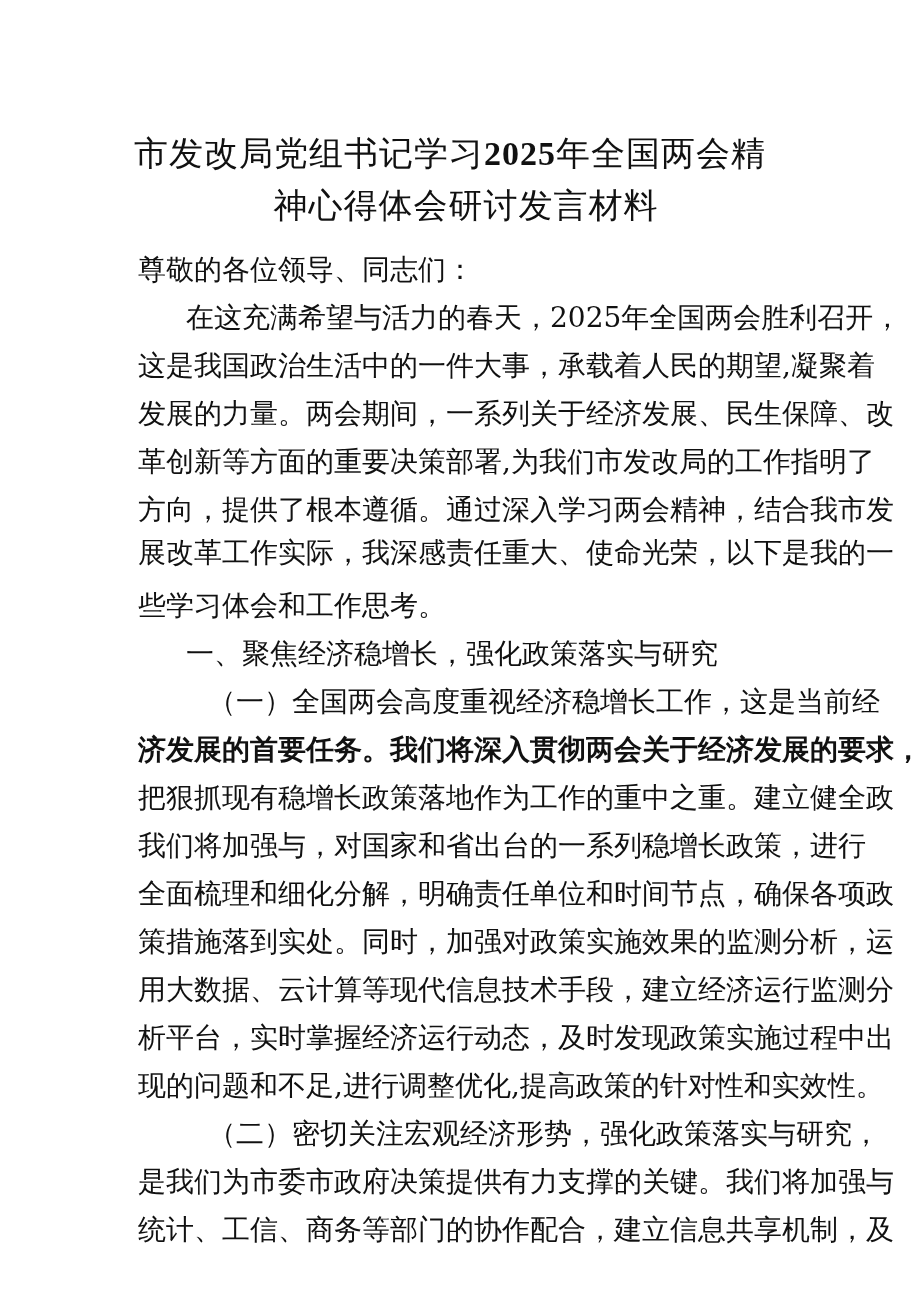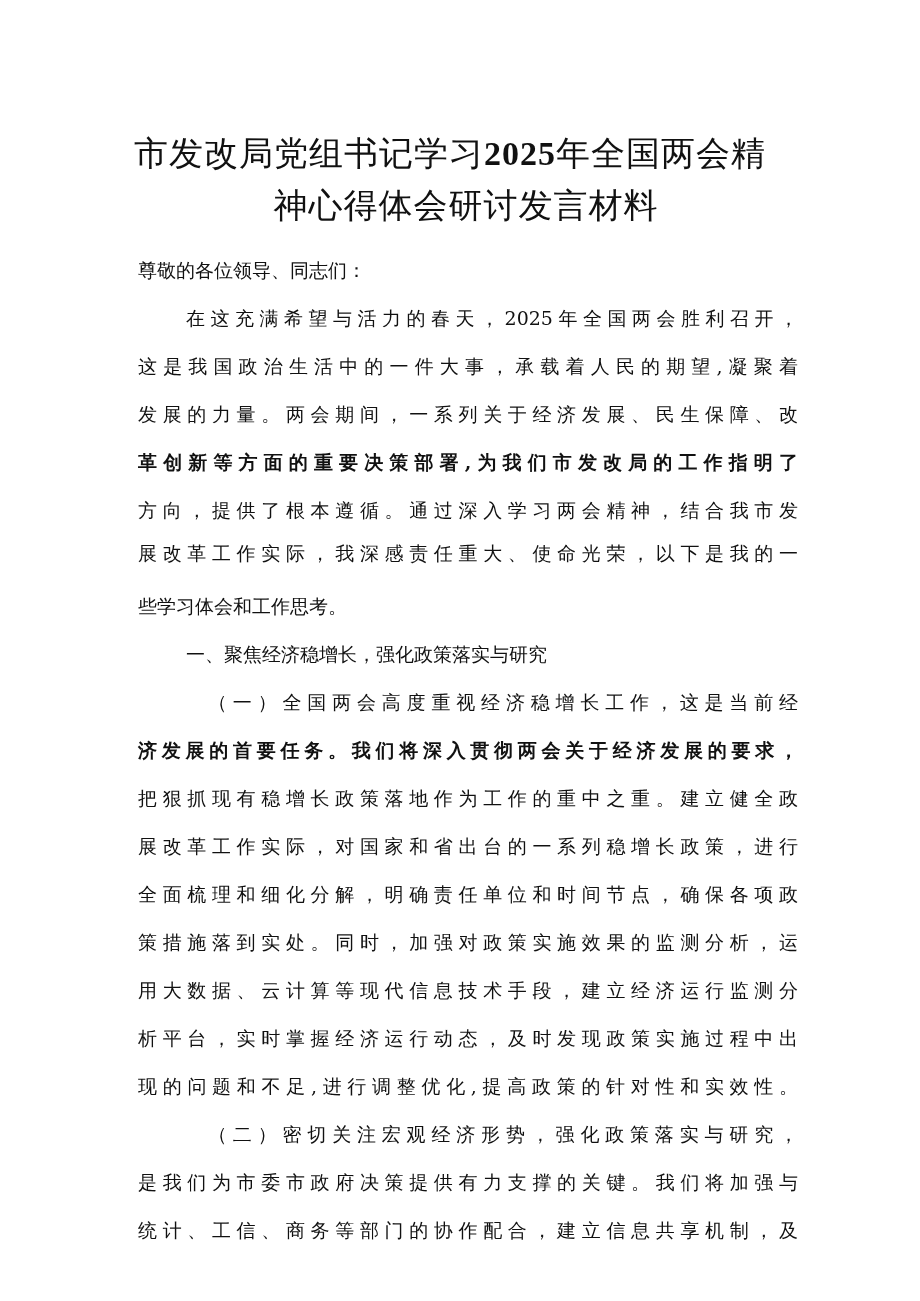--- a/index.html
+++ b/index.html
@@ -11,51 +11,51 @@
     .page { position: absolute; left: 0; top: 0; width: 850px; height: 1301px; background: #fff; border-radius: 22px; }
     .title-line {
       position: absolute; left: 0; width: 920px; text-align: center;
       font-size: 34px; line-height: 40px; letter-spacing: 1px; white-space: nowrap;
     }
     .title-line b { font-family: "Liberation Serif", serif; font-weight: bold; }
     .t1 { top: 133px; left: -10px; }
     .t2 { top: 185px; left: 6px; }
     .line {
       position: absolute; left: 138px; width: 660px;
-      font-size: 19px; line-height: 30px; white-space: nowrap;
+      font-size: 28px; line-height: 30px; white-space: nowrap;
       text-align: justify; text-align-last: justify;
     }
     .line.last { text-align-last: left; }
     .indent { padding-left: 48px; box-sizing: border-box; }
     .indent2 { padding-left: 70px; box-sizing: border-box; }
   </style>
 </head>
 <body>
 
 <div class="page">
 
   <div class="title-line t1"><span>市发改局党组书记学习</span><b>2025</b><span>年全国两会精</span></div>
   <div class="title-line t2">神心得体会研讨发言材料</div>
 
   <div class="line last" style="top:255px;">尊敬的各位领导、同志们：</div>
 
   <div class="line indent" style="top:303px;">在这充满希望与活力的春天，2025年全国两会胜利召开，</div>
   <div class="line" style="top:351px;">这是我国政治生活中的一件大事，承载着人民的期望,凝聚着</div>
   <div class="line" style="top:399px;">发展的力量。两会期间，一系列关于经济发展、民生保障、改</div>
-  <div class="line" style="top:447px;font-weight:bold;">革创新等方面的重要决策部署,为我们市发改局的工作指明了</div>
+  <div class="line" style="top:447px;">革创新等方面的重要决策部署,为我们市发改局的工作指明了</div>
   <div class="line" style="top:495px;">方向，提供了根本遵循。通过深入学习两会精神，结合我市发</div>
   <div class="line" style="top:538px;">展改革工作实际，我深感责任重大、使命光荣，以下是我的一</div>
   <div class="line last" style="top:591px;">些学习体会和工作思考。</div>
 
   <div class="line last indent" style="top:639px;">一、聚焦经济稳增长，强化政策落实与研究</div>
 
   <div class="line indent2" style="top:687px;">（一）全国两会高度重视经济稳增长工作，这是当前经</div>
   <div class="line" style="top:735px;font-weight:bold;">济发展的首要任务。我们将深入贯彻两会关于经济发展的要求，</div>
   <div class="line" style="top:783px;">把狠抓现有稳增长政策落地作为工作的重中之重。建立健全政</div>
-  <div class="line" style="top:831px;">展改革工作实际，对国家和省出台的一系列稳增长政策，进行</div>
+  <div class="line" style="top:831px;">我们将加强与，对国家和省出台的一系列稳增长政策，进行</div>
   <div class="line" style="top:879px;">全面梳理和细化分解，明确责任单位和时间节点，确保各项政</div>
   <div class="line" style="top:927px;">策措施落到实处。同时，加强对政策实施效果的监测分析，运</div>
   <div class="line" style="top:975px;">用大数据、云计算等现代信息技术手段，建立经济运行监测分</div>
   <div class="line" style="top:1023px;">析平台，实时掌握经济运行动态，及时发现政策实施过程中出</div>
   <div class="line" style="top:1071px;">现的问题和不足,进行调整优化,提高政策的针对性和实效性。</div>
 
   <div class="line indent2" style="top:1119px;">（二）密切关注宏观经济形势，强化政策落实与研究，</div>
   <div class="line" style="top:1167px;">是我们为市委市政府决策提供有力支撑的关键。我们将加强与</div>
   <div class="line" style="top:1215px;">统计、工信、商务等部门的协作配合，建立信息共享机制，及</div>
 

